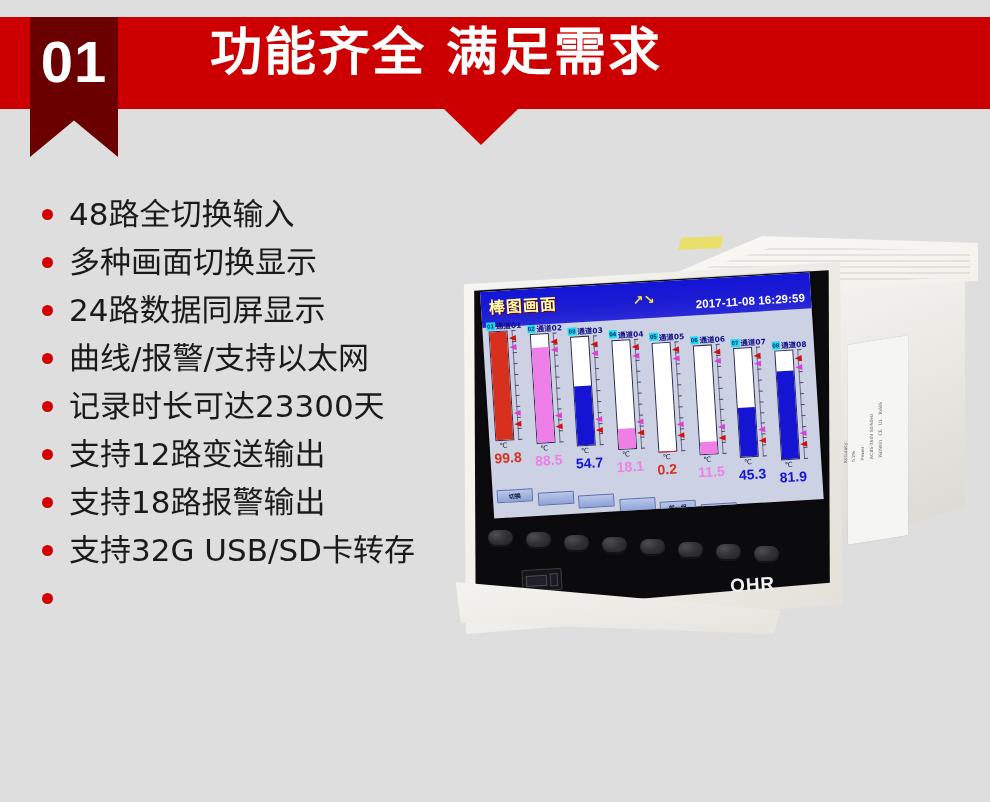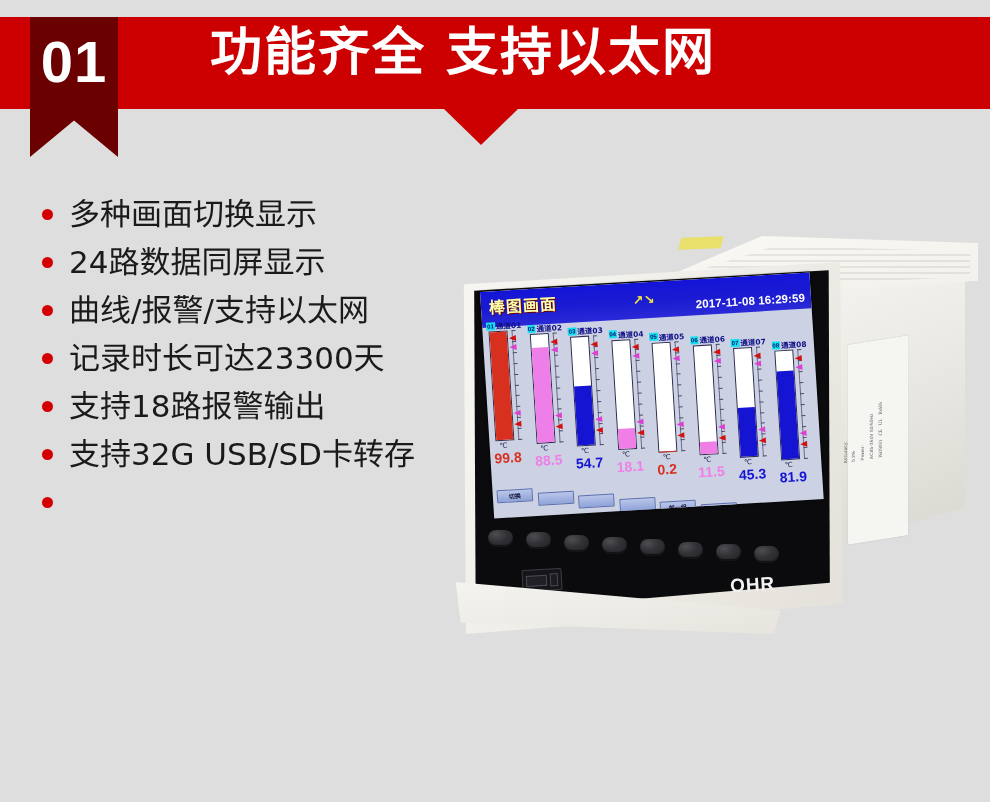--- a/index.html
+++ b/index.html
@@ -439,38 +439,46 @@
 
   <div class="top-strip"></div>
 
   <div class="banner"></div>
   <div class="banner-arrow"></div>
 
   <div class="ribbon">
     <div class="ribbon-num">01</div>
   </div>
 
-  <div class="banner-title">功能齐全  支持以太网</div>
+  <div class="banner-title">功能齐全  满足需求</div>
 
   <div class="features">
     <div class="feature-row">
       <span class="bullet"></span>
+      <span class="feature-text">48路全切换输入</span>
+    </div>
+    <div class="feature-row">
+      <span class="bullet"></span>
       <span class="feature-text">多种画面切换显示</span>
     </div>
     <div class="feature-row">
       <span class="bullet"></span>
       <span class="feature-text">24路数据同屏显示</span>
     </div>
     <div class="feature-row">
       <span class="bullet"></span>
       <span class="feature-text">曲线/报警/支持以太网</span>
     </div>
     <div class="feature-row">
       <span class="bullet"></span>
       <span class="feature-text">记录时长可达23300天</span>
+    </div>
+    <div class="feature-row">
+      <span class="bullet"></span>
+      <span class="feature-text">支持12路变送输出</span>
     </div>
     <div class="feature-row">
       <span class="bullet"></span>
       <span class="feature-text">支持18路报警输出</span>
     </div>
     <div class="feature-row">
       <span class="bullet"></span>
       <span class="feature-text">支持32G USB/SD卡转存</span>
     </div>
     <div class="feature-row">

